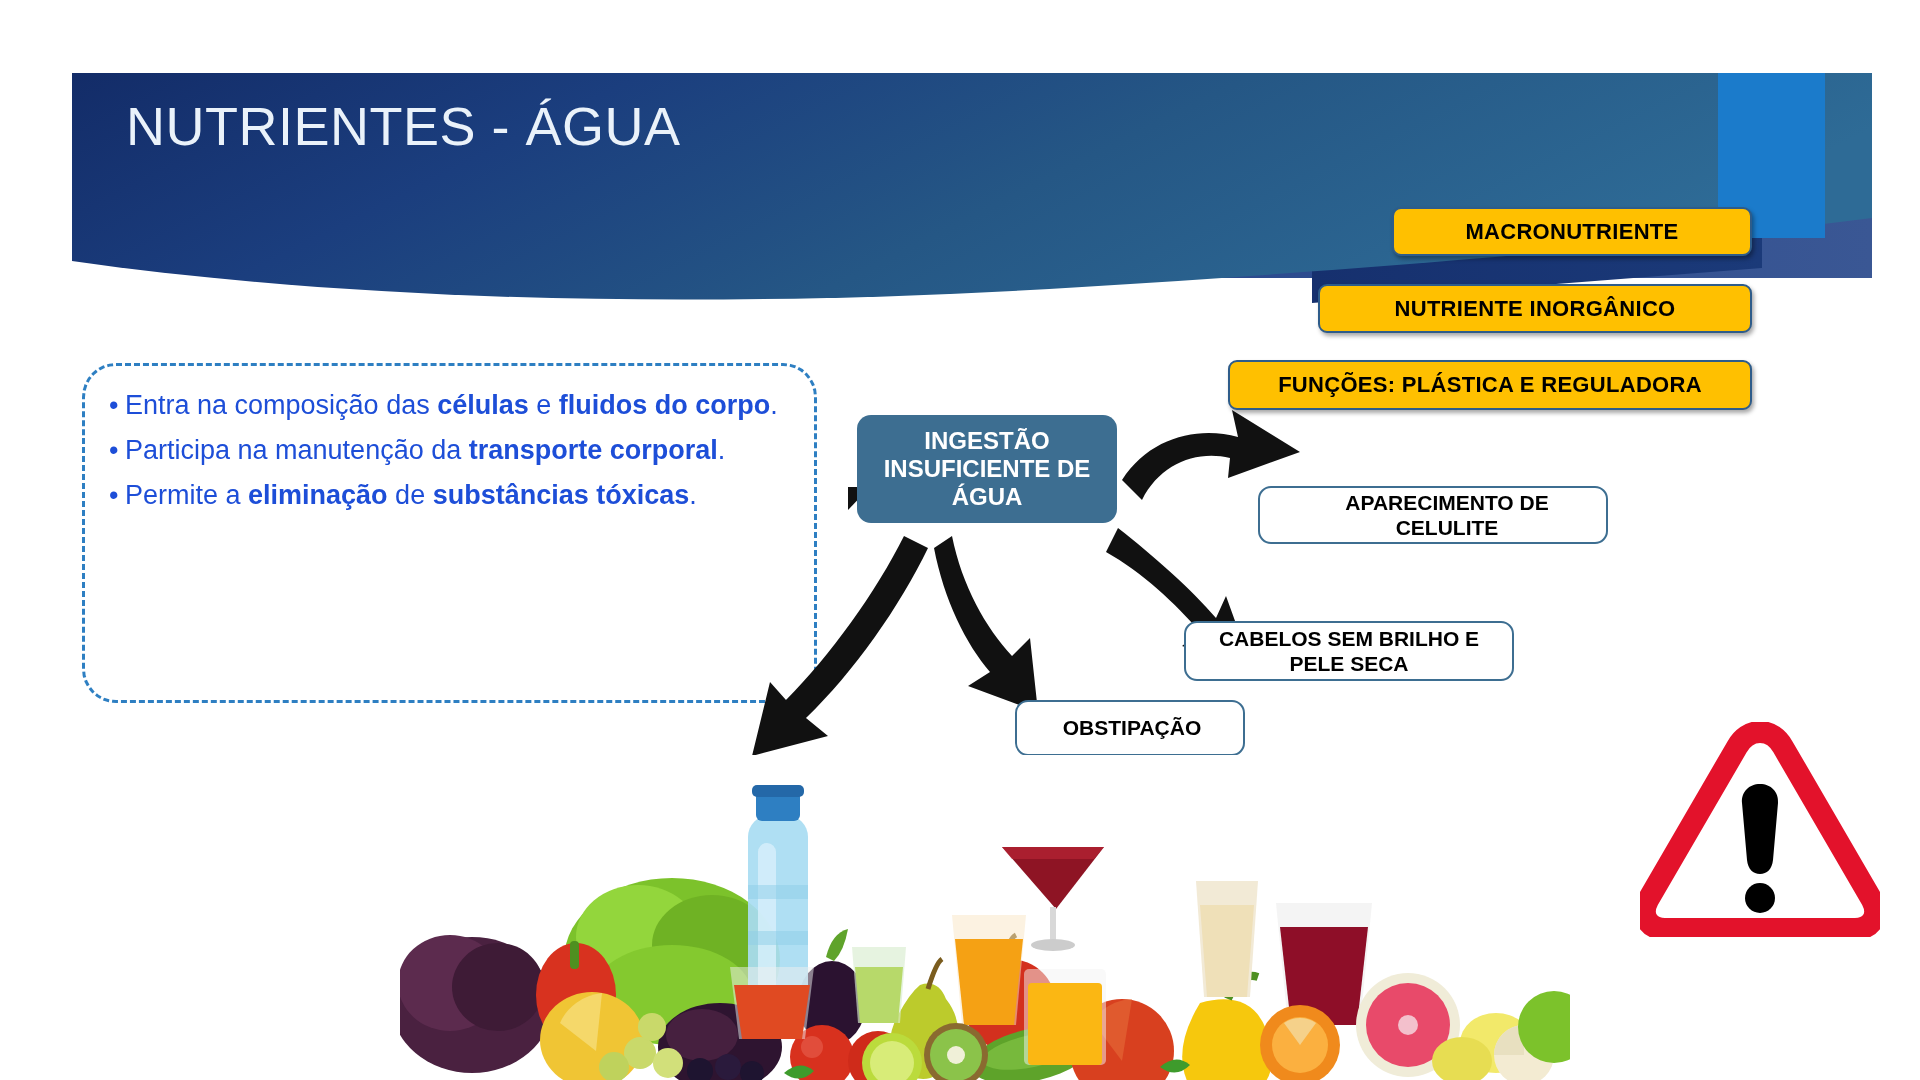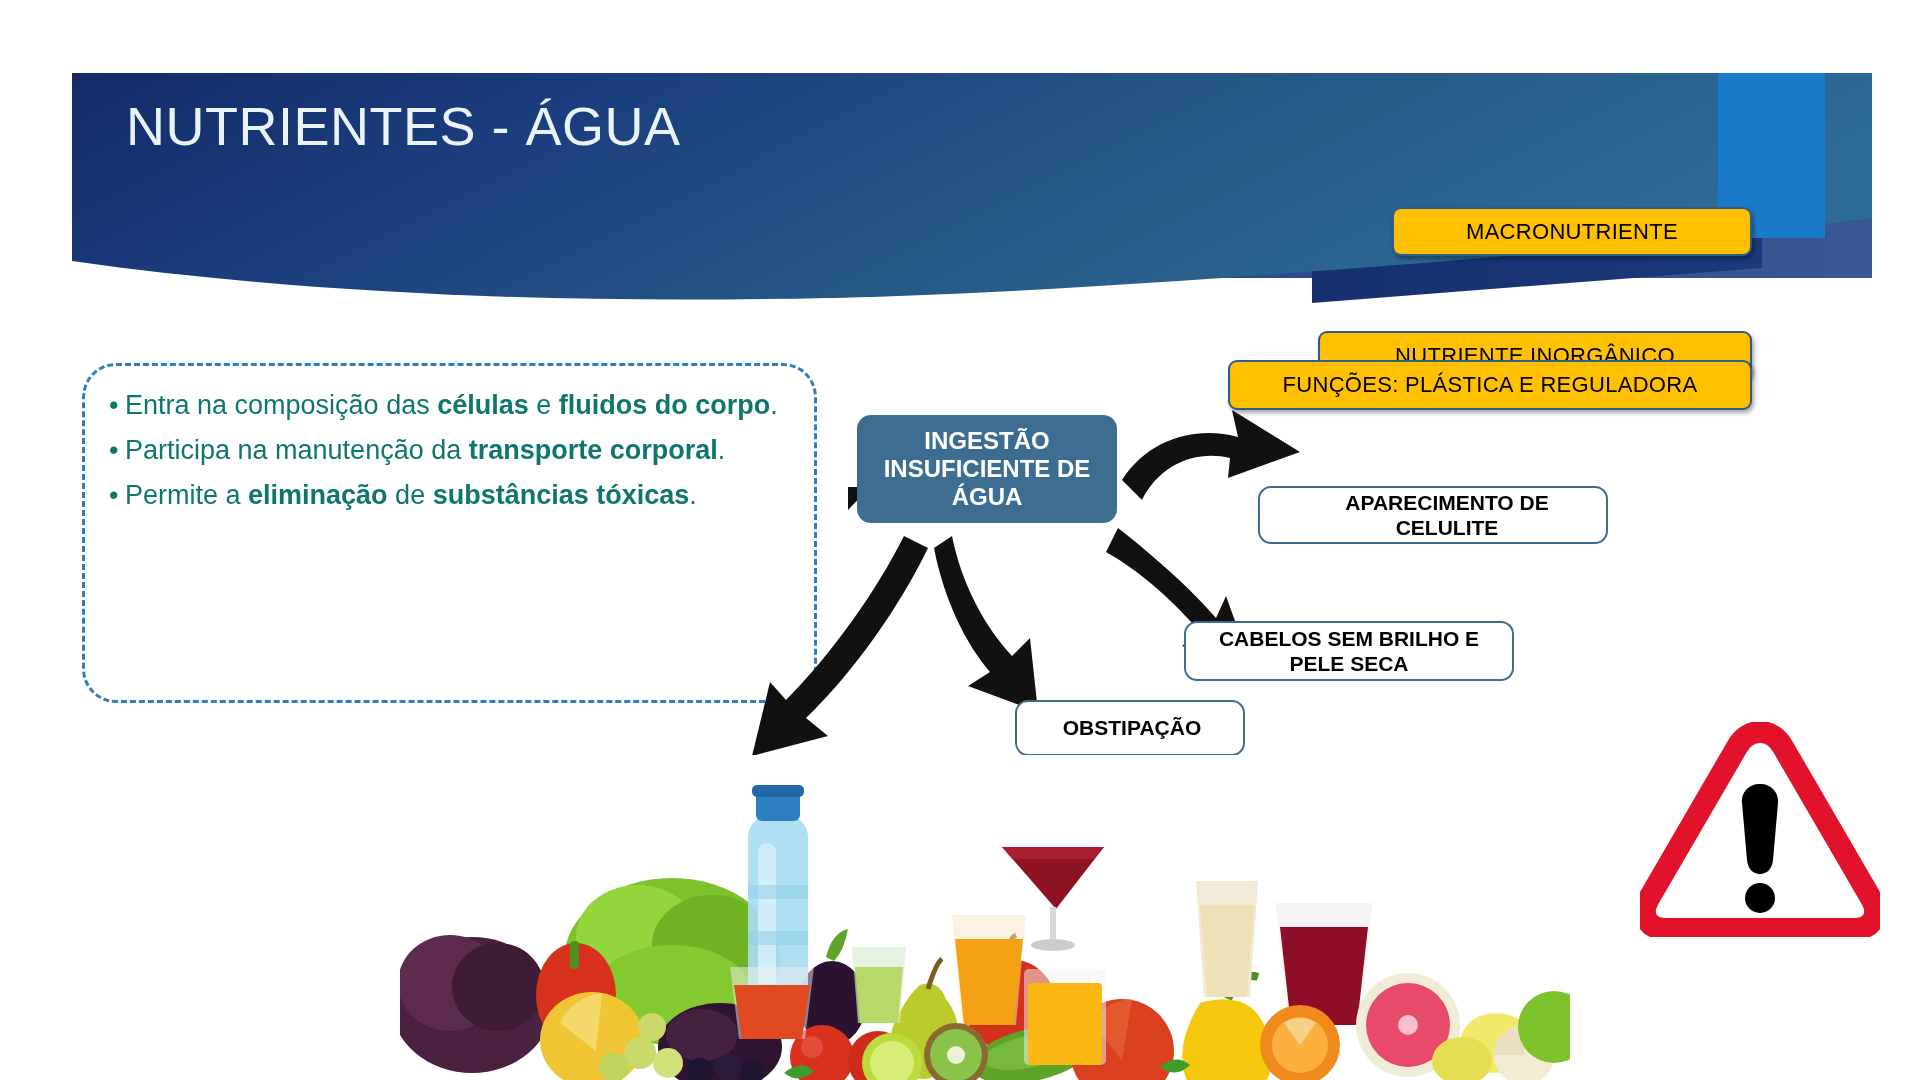--- a/index.html
+++ b/index.html
@@ -57,49 +57,49 @@
     margin-left: 8px;
   }
 
   
   .badge {
     position: absolute;
     background: #FFC000;
     border: 2.5px solid #2E5C8A;
     border-radius: 9px;
     color: #000000;
-    font-weight: normal;
+    font-weight: bold;
     font-size: 22px;
     letter-spacing: 0.3px;
     display: flex;
     align-items: center;
     justify-content: center;
     box-shadow: 2px 3px 4px rgba(0,0,0,0.35);
     text-align: center;
     font-family: "Liberation Sans", sans-serif;
   }
   .badge-macro   { left: 1392px; top: 207px; width: 356px; height: 45px; }
-  .badge-inorg   { left: 1318px; top: 284px; width: 430px; height: 45px; margin-top: 47px; }
+  .badge-inorg   { left: 1318px; top: 284px; width: 430px; height: 45px; }
   .badge-funcoes { left: 1228px; top: 360px; width: 520px; height: 46px; }
 
   
   .bullets-box {
     position: absolute;
     left: 82px;
     top: 363px;
     width: 735px;
     height: 340px;
     border: 3px dashed #2E7FC2;
     border-radius: 34px;
     box-sizing: border-box;
     padding: 22px 26px 0 24px;
   }
   .bullet-item {
     display: block;
-    color: #0f766e;
+    color: #1d4ed8;
     font-size: 27px;
     line-height: 1.26;
     margin-bottom: 11px;
     font-family: "Liberation Sans", sans-serif;
   }
   .bullet-item .dot {
     display: inline-block;
     width: 16px;
   }
   .bullet-item b { font-weight: bold; }

